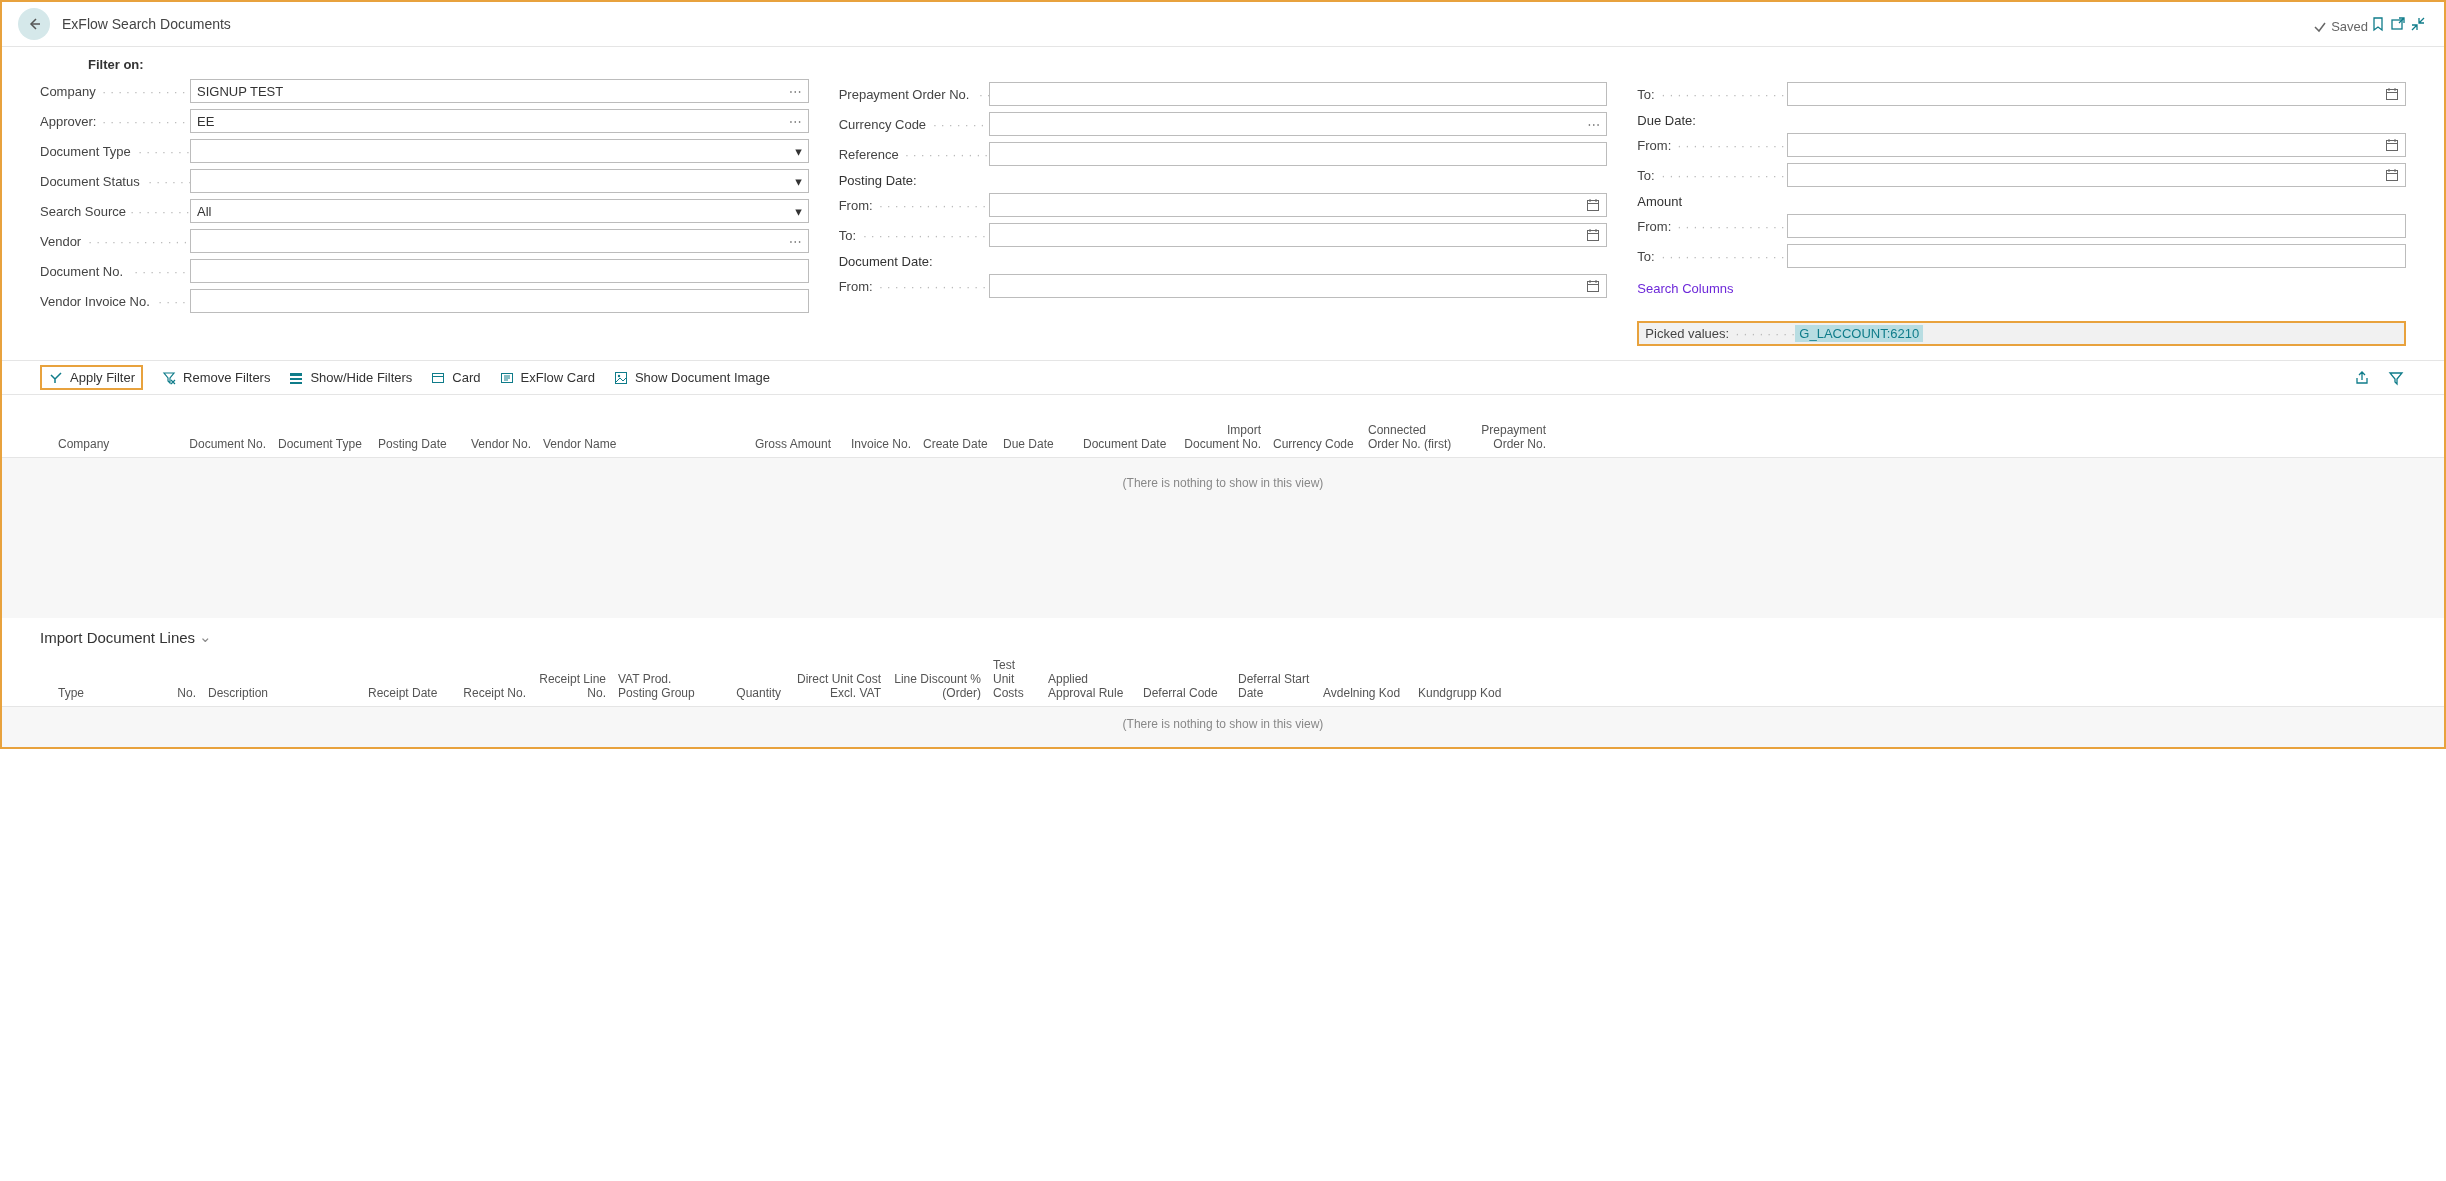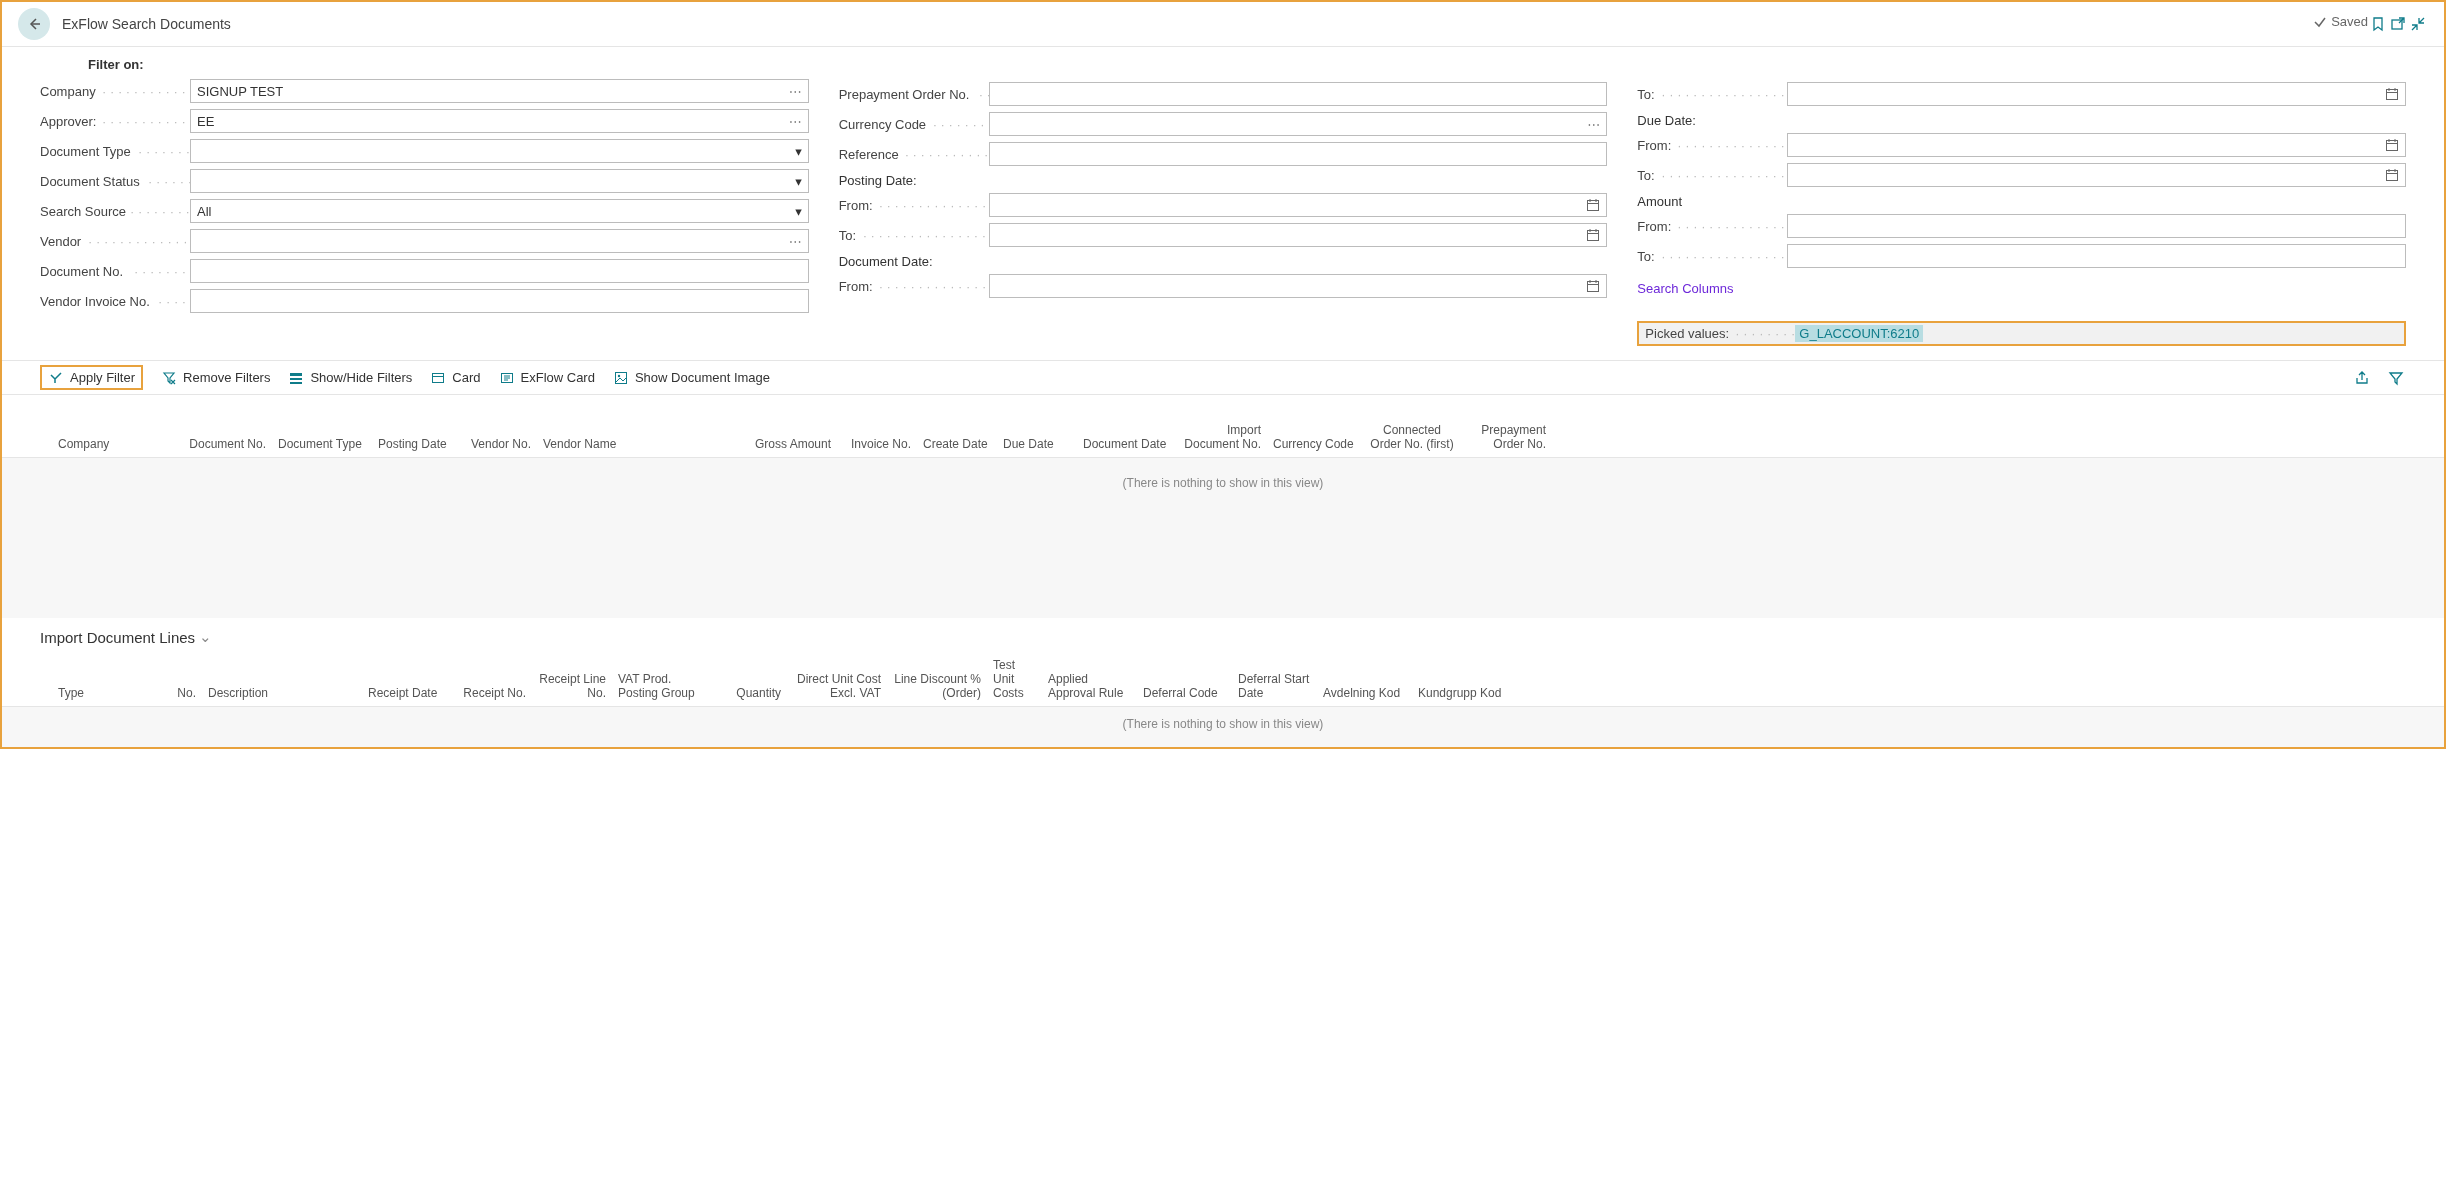--- a/index.html
+++ b/index.html
@@ -22,21 +22,21 @@
     background: #d5e8ea;
     display: flex; align-items: center; justify-content: center;
     margin-right: 12px;
     cursor: pointer;
     color: #555;
   }
   .page-title { font-size: 14px; color: #444; }
   .header-right {
     margin-left: auto;
     display: flex;
-    align-items: flex-start;
+    align-items: flex-end;
     gap: 0;
   }
   .saved { color: #666; display:flex; align-items:center; gap:4px;}
   .ico-btn { color: #0f7c8a; cursor:pointer; display:flex; align-items:center; justify-content:center; width:20px; height:20px;}
   
   .filter-area {
     display: flex;
     padding: 10px 38px 14px 38px;
     gap: 30px;
   }
@@ -442,21 +442,21 @@
     <div class="gh" style="width:85px">Posting Date</div>
     <div class="gh" style="width:80px;text-align:right">Vendor No.</div>
     <div class="gh" style="width:200px">Vendor Name</div>
     <div class="gh" style="width:100px;text-align:right">Gross Amount</div>
     <div class="gh" style="width:80px;text-align:right">Invoice No.</div>
     <div class="gh" style="width:80px">Create Date</div>
     <div class="gh" style="width:80px">Due Date</div>
     <div class="gh" style="width:100px">Document Date</div>
     <div class="gh" style="width:90px;text-align:right">Import Document No.</div>
     <div class="gh" style="width:95px">Currency Code</div>
-    <div class="gh" style="width:100px;text-align:center">Connected Order No. (first)</div>
+    <div class="gh" style="width:100px;text-align:left">Connected Order No. (first)</div>
     <div class="gh" style="width:90px;text-align:right">Prepayment Order No.</div>
   </div>
   <div class="grid-body">(There is nothing to show in this view)</div>
 </div>
 
 <div class="subsection">
   <div class="sub-title">
     <span>Import Document Lines</span>
     <span class="chev">⌄</span>
   </div>

